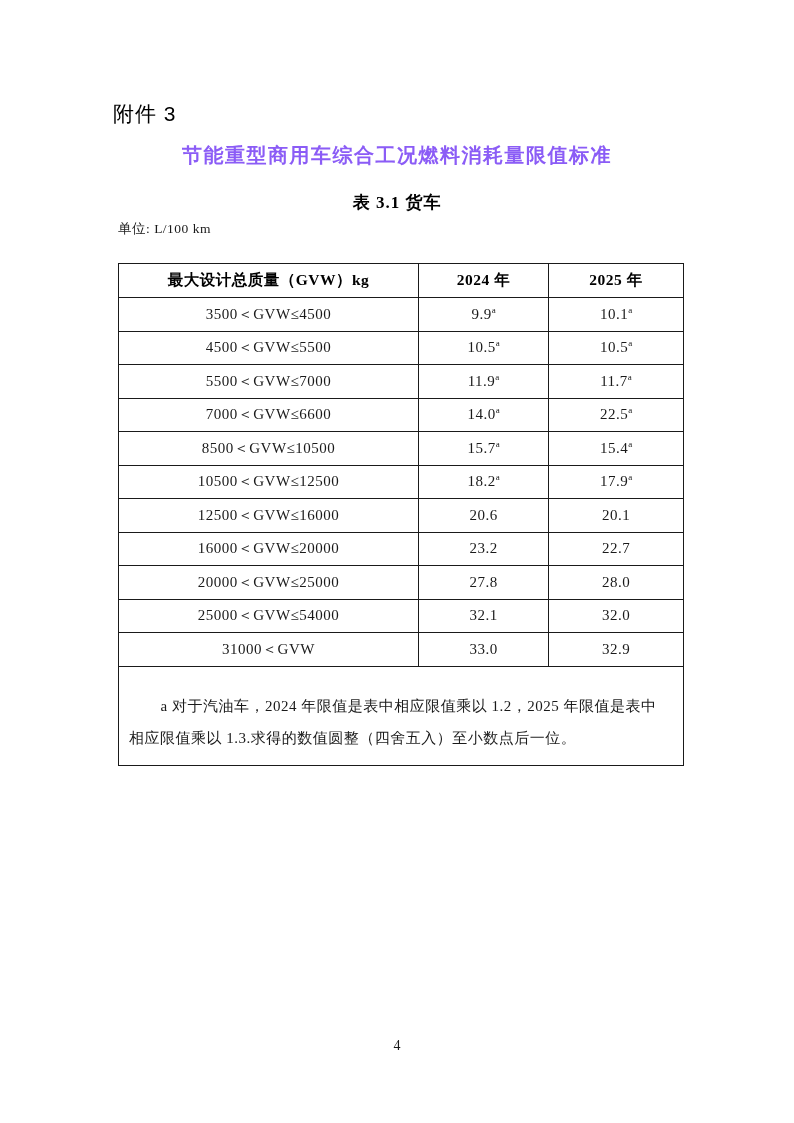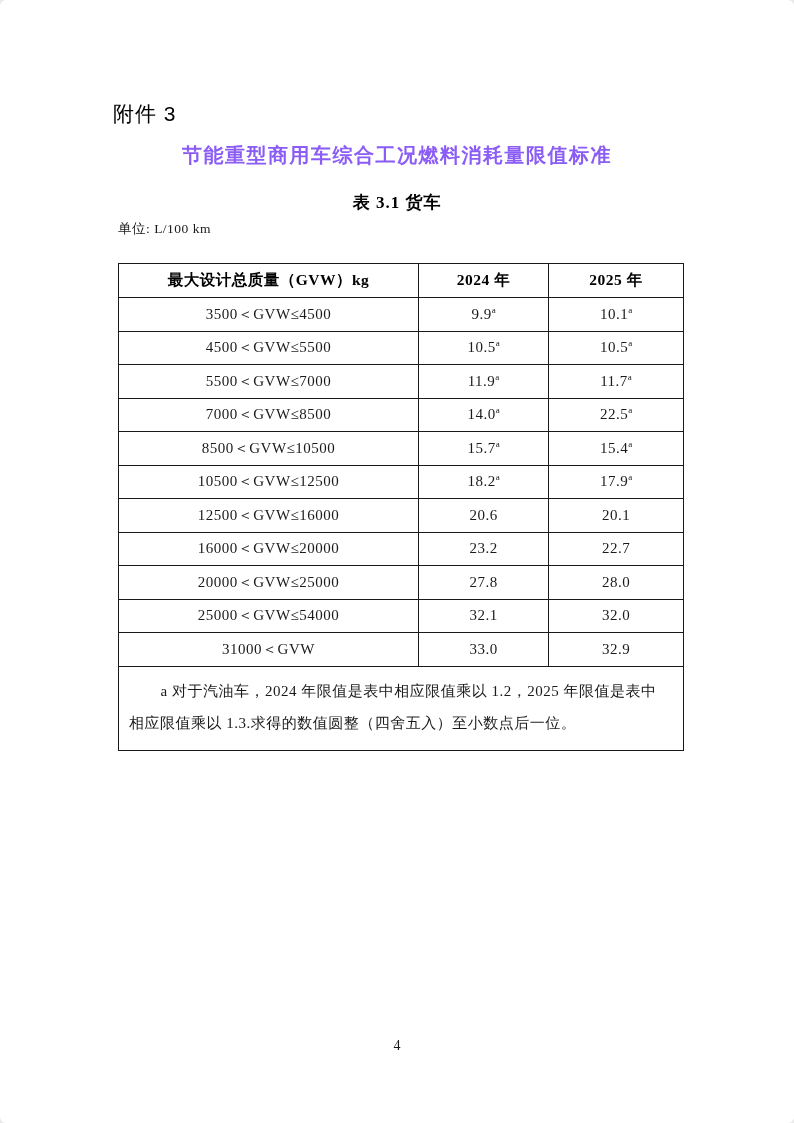--- a/index.html
+++ b/index.html
@@ -6,21 +6,20 @@
   html, body { background: #e8e8e8; }
   .page {
     position: relative;
     width: 794px;
     height: 1123px;
     margin: 0 auto;
     background: #ffffff;
     font-family: "Liberation Serif", "DejaVu Serif", serif;
     color: #1a1a1a;
     overflow: hidden;
-    border-radius: 6px;
   }
   .attachment {
     position: absolute;
     left: 113px;
     top: 100px;
     font-family: "Liberation Sans", "DejaVu Sans", sans-serif;
     font-size: 21px;
     color: #000;
     letter-spacing: 1px;
   }
@@ -82,21 +81,21 @@
   }
   table.limits td.data-cell { height: 33.5px; }
   table.limits sup.fnote {
     font-size: 9px;
     vertical-align: super;
     line-height: 0;
     letter-spacing: 0;
   }
   td.footnote-cell {
     text-align: left !important;
-    padding: 8px 14px 11px 10px;
+    padding: 23px 14px 11px 10px;
     line-height: 32px;
     font-size: 15px;
   }
   td.footnote-cell .line1 { padding-left: 2.1em; }
   .doc-note {
     position: absolute;
     top: 738px;
     left: 117px;
     width: 578px;
     font-size: 13.5px;
@@ -149,21 +148,21 @@
         <td class="data-cell">4500＜GVW≤5500</td>
         <td class="data-cell"><span>10.5</span><sup class="fnote">a</sup></td>
         <td class="data-cell"><span>10.5</span><sup class="fnote">a</sup></td>
       </tr>
       <tr>
         <td class="data-cell">5500＜GVW≤7000</td>
         <td class="data-cell"><span>11.9</span><sup class="fnote">a</sup></td>
         <td class="data-cell"><span>11.7</span><sup class="fnote">a</sup></td>
       </tr>
       <tr>
-        <td class="data-cell">7000＜GVW≤8500</td>
+        <td class="data-cell">7000＜GVW≤6600</td>
         <td class="data-cell"><span>14.0</span><sup class="fnote">a</sup></td>
         <td class="data-cell"><span>22.5</span><sup class="fnote">a</sup></td>
       </tr>
       <tr>
         <td class="data-cell">8500＜GVW≤10500</td>
         <td class="data-cell"><span>15.7</span><sup class="fnote">a</sup></td>
         <td class="data-cell"><span>15.4</span><sup class="fnote">a</sup></td>
       </tr>
       <tr>
         <td class="data-cell">10500＜GVW≤12500</td>

